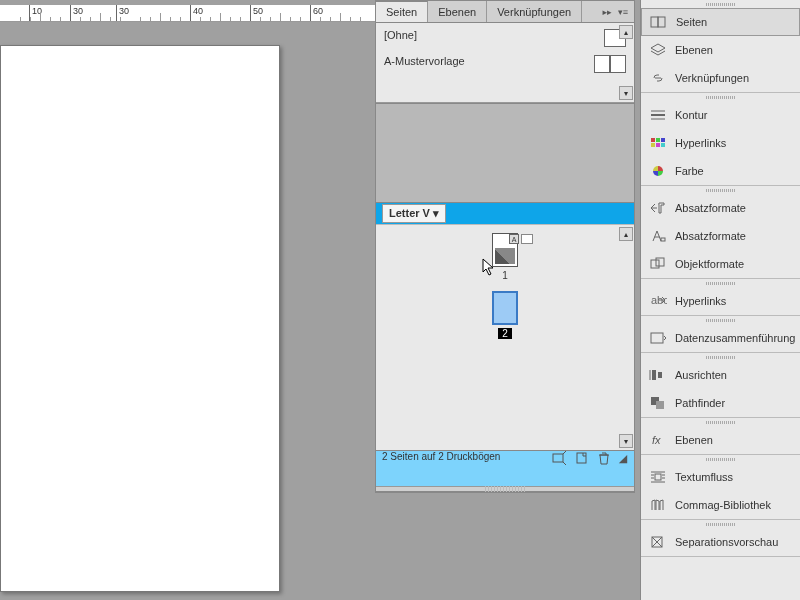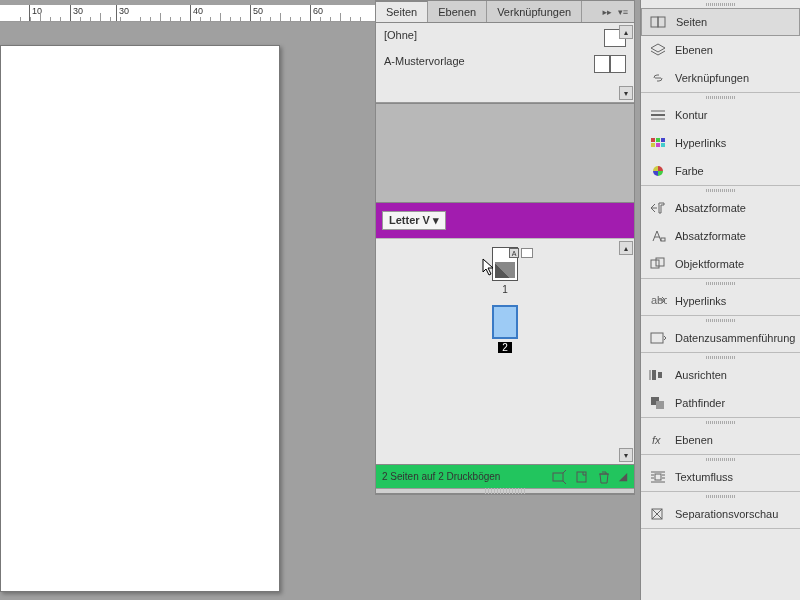--- a/index.html
+++ b/index.html
@@ -21,34 +21,34 @@
 .masters { height: 80px; padding: 6px 8px; border-bottom: 1px solid #999; position: relative; overflow-y: auto; }
 .master-row { display: flex; height: 26px; }
 .master-row .name { flex: 1; }
 .master-thumb { width: 22px; height: 18px; border: 1px solid #666; background: #fff; margin-left: 4px; }
 .master-thumb.double { width: 16px; }
 .scroll-arrow { position: absolute; right: 1px; width: 14px; height: 14px; background: #ddd; border: 1px solid #999; display: flex; align-items: center; justify-content: center; font-size: 8px; cursor: pointer; }
 
 .grabber { height: 6px; background: repeating-linear-gradient(90deg, #bbb 0 1px, transparent 1px 3px); margin: 0 auto; width: 40px; }
 .divider { height: 6px; background: #d0d0d0; border-top: 1px solid #999; border-bottom: 1px solid #888; display: flex; align-items: center; justify-content: center; }
 
-.letter-bar { height: 36px; display: flex; align-items: center; padding: 8px 6px; background: #a21caf; border-bottom: 1px solid #bbb; }
+.letter-bar { height: 22px; display: flex; align-items: center; padding: 8px 6px; background: #0ea5e9; border-bottom: 1px solid #bbb; }
 .letter-dd { border: 1px solid #999; background: #f5f5f5; padding: 2px 6px; font-weight: bold; cursor: pointer; }
 
 .pages-area { height: 225px; background: #e9e9e9; overflow-y: auto; position: relative; padding: 8px 0; }
 .page-item { display: flex; flex-direction: column; align-items: center; margin-bottom: 10px; }
 .page-thumb { width: 26px; height: 34px; border: 1px solid #555; background: #fff; position: relative; }
 .page-thumb .badge { position: absolute; top: 0; right: -2px; width: 10px; height: 10px; background: #ddd; border: 1px solid #666; font-size: 7px; display: flex; align-items: center; justify-content: center; }
 .page-thumb .img-ind { position: absolute; top: 0; right: -16px; width: 12px; height: 10px; border: 1px solid #888; background: #fff; }
 .page-thumb.hasimg::after { content: ''; position: absolute; left: 2px; top: 14px; right: 2px; height: 16px; background: linear-gradient(45deg,#555 0 40%, #888 40% 100%); }
 .page-thumb.selected { background: #9dcbf5; border: 2px solid #3a7ac5; }
 .page-num { margin-top: 3px; font-size: 10px; }
 .page-num.sel { background: #000; color: #fff; padding: 0 4px; }
 
-.status-bar { height: 24px; border-top: 1px solid #888; background: #22c55e; display: flex; align-items: center; padding: 0 6px; gap: 6px; }
+.status-bar { height: 36px; border-top: 1px solid #888; background: #7dd3fc; display: flex; align-items: flex-start; padding: 0 6px; gap: 6px; }
 .status-bar .txt { flex: 1; font-size: 10px; }
 .status-icon { width: 16px; height: 14px; display: flex; align-items: center; justify-content: center; color: #555; cursor: pointer; }
 
 .right-panels { position: absolute; top: 0; left: 640px; width: 160px; height: 600px; background: #e9e9e9; border-left: 1px solid #888; }
 .group { border-bottom: 1px solid #bbb; }
 .group-grabber { height: 8px; display: flex; align-items: center; justify-content: center; }
 .group-grabber div { width: 30px; height: 3px; background: repeating-linear-gradient(90deg,#aaa 0 1px, transparent 1px 2px); }
 .panel-row { display: flex; align-items: center; height: 28px; padding: 0 8px; gap: 8px; cursor: pointer; }
 .panel-row.active { background: #dcdcdc; border: 1px solid #999; }
 .panel-icon { width: 18px; height: 16px; display: flex; align-items: center; justify-content: center; color: #555; flex-shrink: 0; }
@@ -363,20 +363,28 @@
       </div>
       <div class="panel-row">
         <div class="panel-icon">
           <svg viewBox="0 0 18 16">
             <rect x="6" y="5" width="6" height="6" fill="none" stroke="#666"></rect>
             <path d="M2 3 H16 M2 6 H5 M13 6 H16 M2 9 H5 M13 9 H16 M2 13 H16" stroke="#666"></path>
           </svg>
         </div>
         <span>Textumfluss</span>
       </div>
+      <div class="panel-row">
+        <div class="panel-icon">
+          <svg viewBox="0 0 18 16">
+            <path d="M3 13 V4 L6 3 V13 M7 13 V3 L10 4 V13 M11 13 V4 L14 3 V13" fill="none" stroke="#666"></path>
+          </svg>
+        </div>
+        <span>Commag-Bibliothek</span>
+      </div>
     </div>
     <div class="group">
       <div class="group-grabber">
         <div></div>
       </div>
       <div class="panel-row">
         <div class="panel-icon">
           <svg viewBox="0 0 18 16">
             <rect x="3" y="3" width="10" height="10" fill="none" stroke="#666"></rect>
             <path d="M3 3 L13 13 M13 3 L3 13" stroke="#666"></path>

